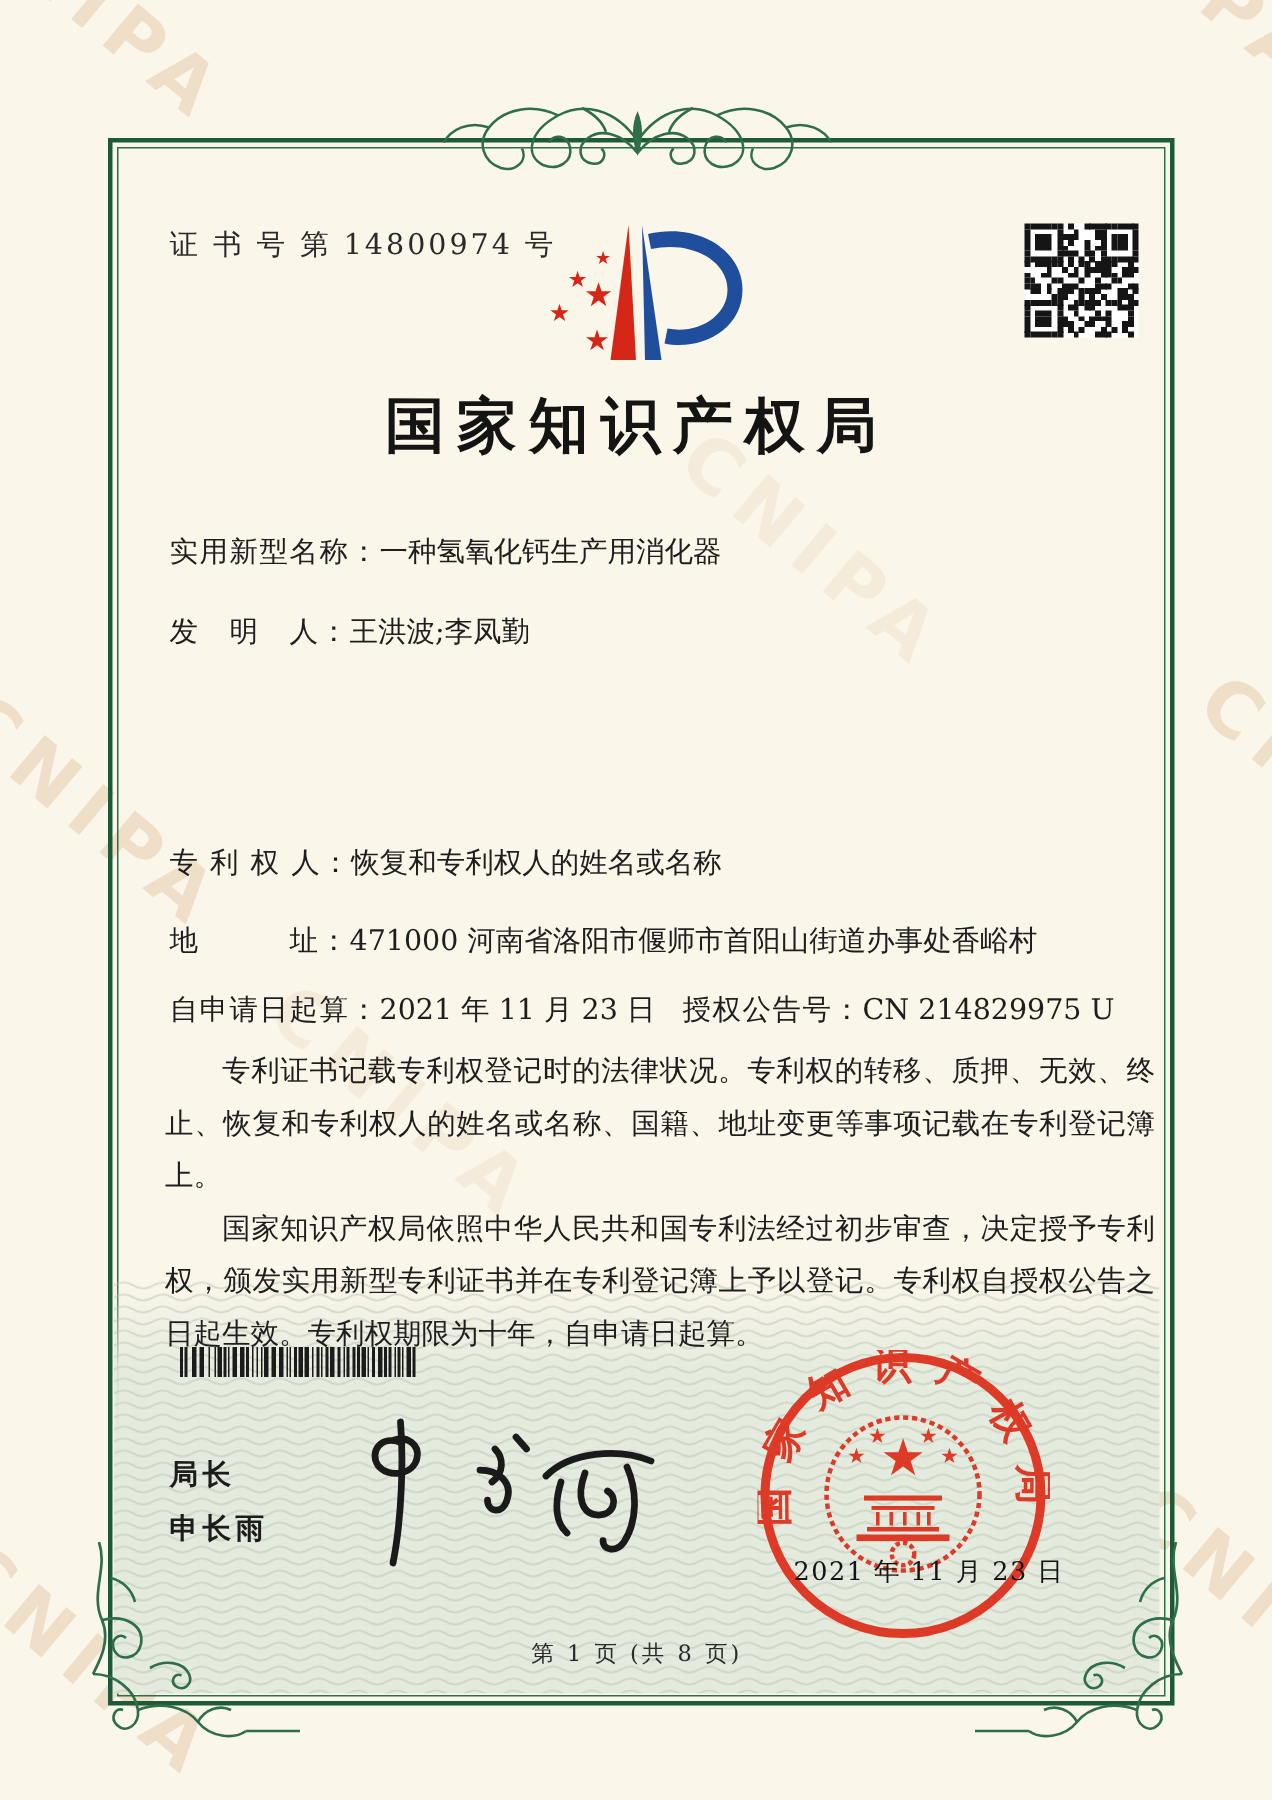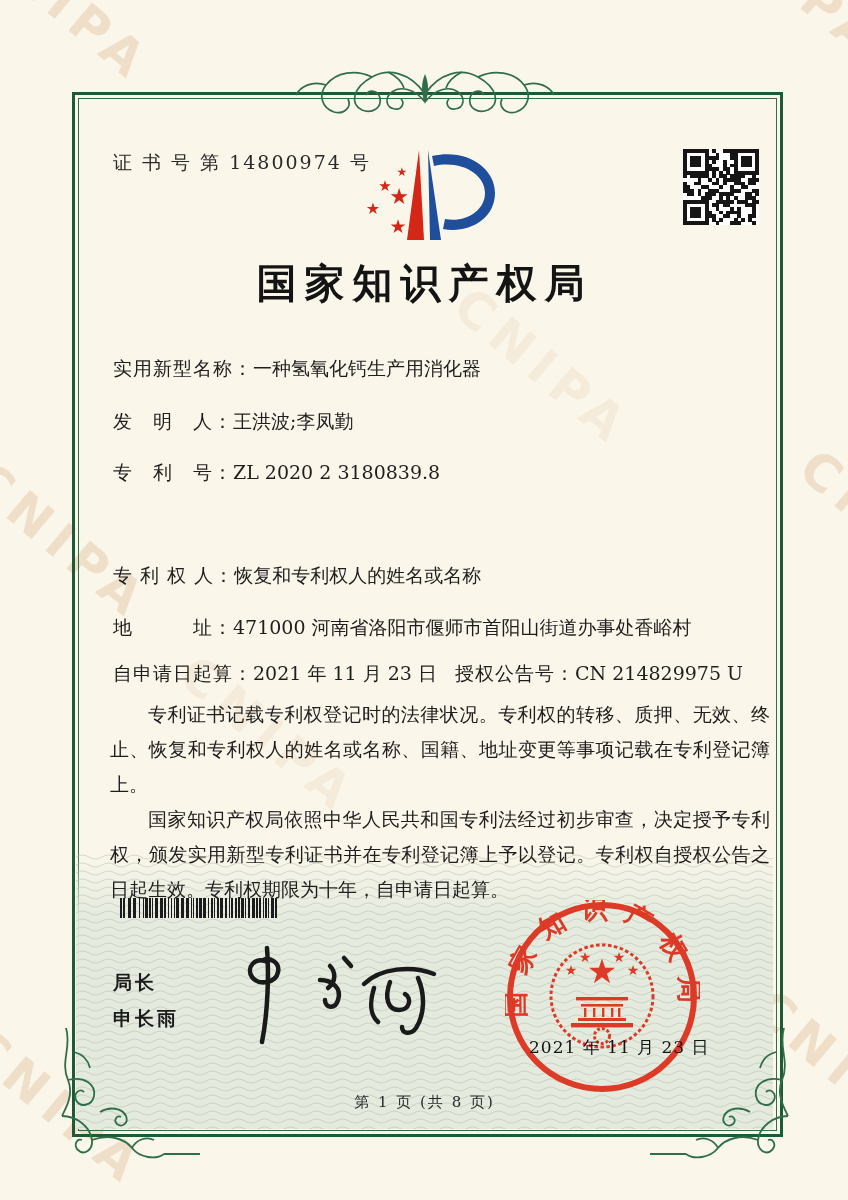--- a/index.html
+++ b/index.html
@@ -391,23 +391,20 @@
     </div>
 
   <div class="title">国家知识产权局</div>
 
   <div class="row" style="top:355px">
     <span class="lbl">实用新型名称：</span><span>一种氢氧化钙生产用消化器</span>
   </div>
   <div class="row" style="top:408px">
     <span class="lbl">发　明　人：</span><span>王洪波;李凤勤</span>
   </div>
-  <div class="row" style="top:459px">
-    <span class="lbl">专　利　号：</span><span>ZL 2020 2 3180839.8</span>
-  </div>
   <div class="row" style="top:562px">
     <span class="lbl">专 利 权 人：</span><span>恢复和专利权人的姓名或名称</span>
   </div>
   <div class="row" style="top:614px">
     <span class="lbl">地　　　址：</span><span>471000  河南省洛阳市偃师市首阳山街道办事处香峪村</span>
   </div>
 
   <div class="row" style="top:660px">
     <span class="lbl">自申请日起算：</span><span>2021 年 11 月 23 日</span>
   </div>

